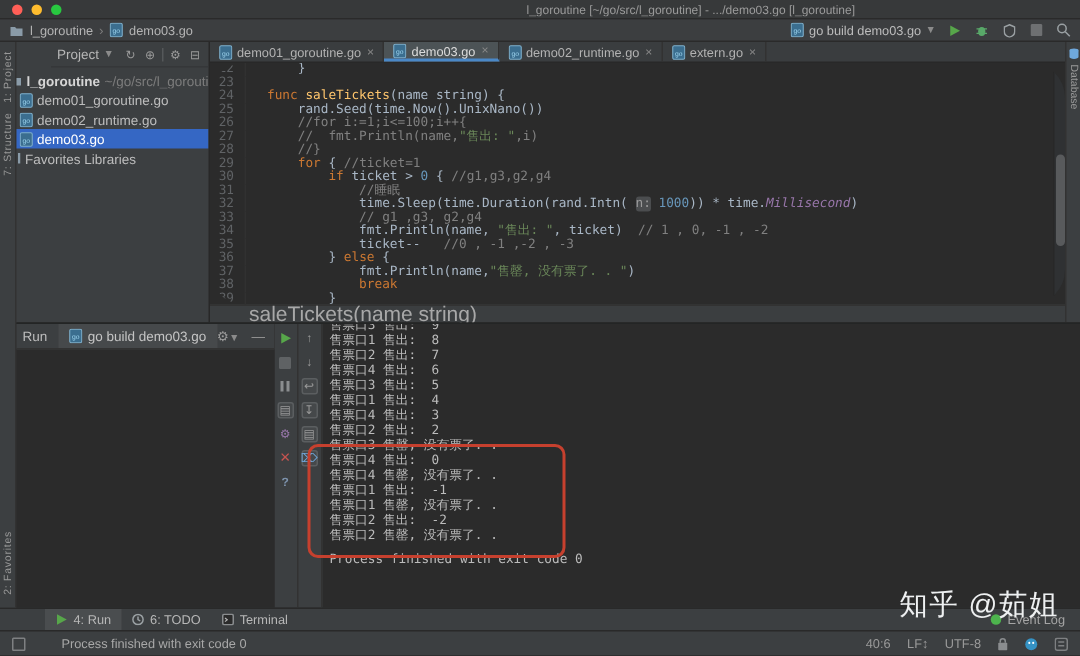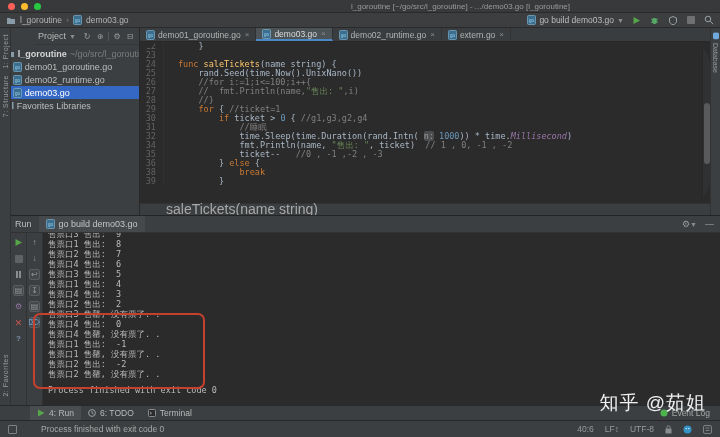--- a/index.html
+++ b/index.html
@@ -62,21 +62,21 @@
   .estripe { position:absolute; top:0; right:0; bottom:0; width:8px; background:#2f3133; border-left:1px solid #282828; }
   .estripe .check { position:absolute; top:1px; left:0; width:8px; text-align:center; color:#4f9b4f; font-size:7px; }
   .estripe .thumb { position:absolute; left:1px; width:6px; top:38%; height:38%; background:#585a5c; border-radius:3px; }
   .context-bar { height:12px; line-height:11px; background:#3b3e40; border-top:1px solid #323232; color:#a8a8a8; font-size:14px; padding-left:26px; white-space:nowrap; }
 
   
   .rstrip { width:10px; background:#3c3f41; border-left:1px solid #323232; display:flex; flex-direction:column; align-items:center; font-size:7px; color:#9a9a9a; }
   .vtext-r { writing-mode:vertical-rl; margin-top:3px; white-space:nowrap; }
 
   
-  .run-panel { height:190px; display:flex; flex-direction:column; border-top:1px solid #232525; background:#2b2b2b; }
+  .run-panel { height:190px; display:flex; flex-direction:row; border-top:1px solid #232525; background:#2b2b2b; }
   .run-header { height:17px; background:#3c3f41; border-bottom:1px solid #323232; display:flex; align-items:center; padding:0 6px 0 4px; }
   .run-title { color:#bdbdbd; margin-right:7px; }
   .run-tab { display:flex; align-items:center; gap:4px; background:#46494b; height:100%; padding:0 7px; color:#c4c4c4; }
   .run-header .right { margin-left:auto; display:flex; align-items:center; gap:8px; color:#9a9a9a; font-size:9px; }
   .run-body { flex:1; display:flex; position:relative; overflow:hidden; }
   .rcol { width:16px; background:#3c3f41; border-right:1px solid #323232; display:flex; flex-direction:column; align-items:center; padding-top:4px; gap:5px; }
   .ricon { width:11px; height:11px; display:flex; align-items:center; justify-content:center; font-size:8px; color:#9a9a9a; }
   .ricon.framed { border:1px solid #5b5e60; border-radius:2px; background:#45484a; }
   .ricon.red { color:#c75450; font-size:9px; }
   .ricon.help { color:#7d93ad; font-weight:bold; }
@@ -334,30 +334,38 @@
               </div>
               <div class="code-line">
                 <span class="ln">31</span>
                 <span class="lc"><span class="tok com">            //睡眠</span></span>
               </div>
               <div class="code-line">
                 <span class="ln">32</span>
                 <span class="lc"><span class="tok txt">            time.Sleep(time.Duration(rand.Intn( </span><span class="tok hint">n:</span><span class="tok num"> 1000</span><span class="tok txt">)) * time.</span><span class="tok cst">Millisecond</span><span class="tok txt">)</span></span>
               </div>
               <div class="code-line">
+                <span class="ln">33</span>
+                <span class="lc"><span class="tok com">            // g1 ,g3, g2,g4</span></span>
+              </div>
+              <div class="code-line">
                 <span class="ln">34</span>
                 <span class="lc"><span class="tok txt">            fmt.Println(name, </span><span class="tok str">"售出: "</span><span class="tok txt">, ticket)  </span><span class="tok com">// 1 , 0, -1 , -2</span></span>
               </div>
               <div class="code-line">
                 <span class="ln">35</span>
                 <span class="lc"><span class="tok txt">            ticket--   </span><span class="tok com">//0 , -1 ,-2 , -3</span></span>
               </div>
               <div class="code-line">
                 <span class="ln">36</span>
                 <span class="lc"><span class="tok txt">        } </span><span class="tok kw">else</span><span class="tok txt"> {</span></span>
+              </div>
+              <div class="code-line">
+                <span class="ln">37</span>
+                <span class="lc"><span class="tok txt">            fmt.Println(name,</span><span class="tok str">"售罄, 没有票了. . "</span><span class="tok txt">)</span></span>
               </div>
               <div class="code-line">
                 <span class="ln">38</span>
                 <span class="lc"><span class="tok kw">            break</span></span>
               </div>
               <div class="code-line">
                 <span class="ln">39</span>
                 <span class="lc"><span class="tok txt">        }</span></span>
               </div>
             </div>

